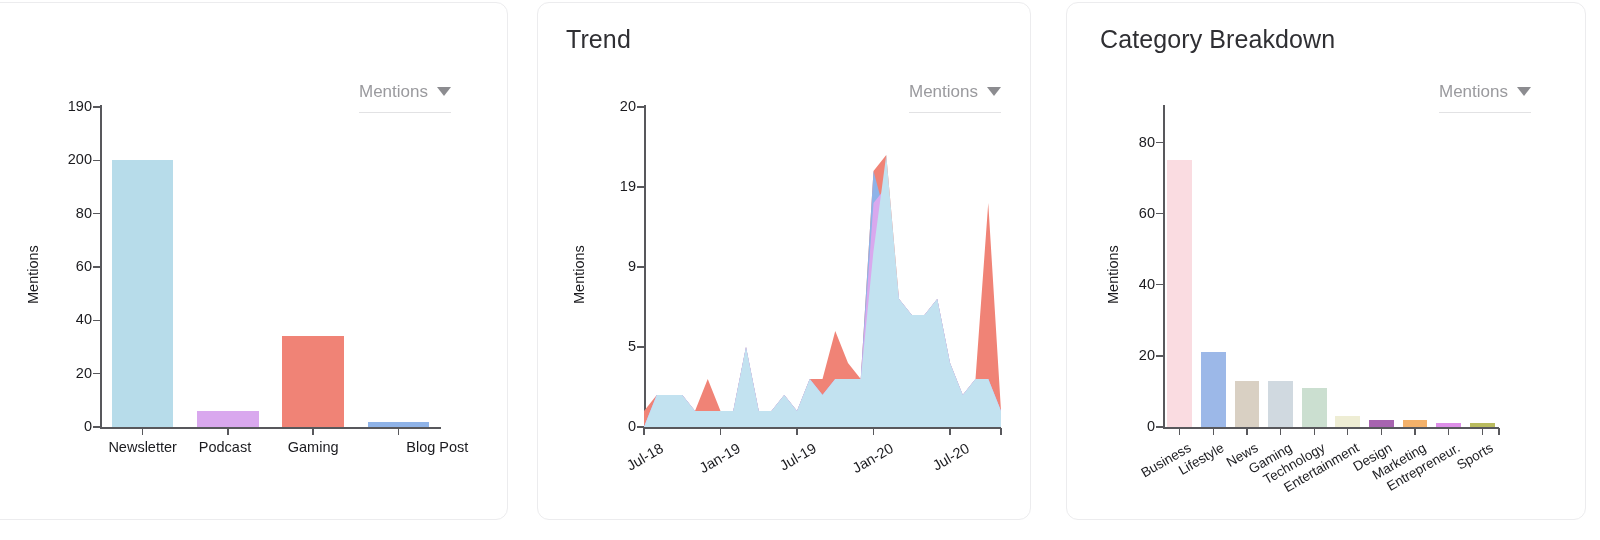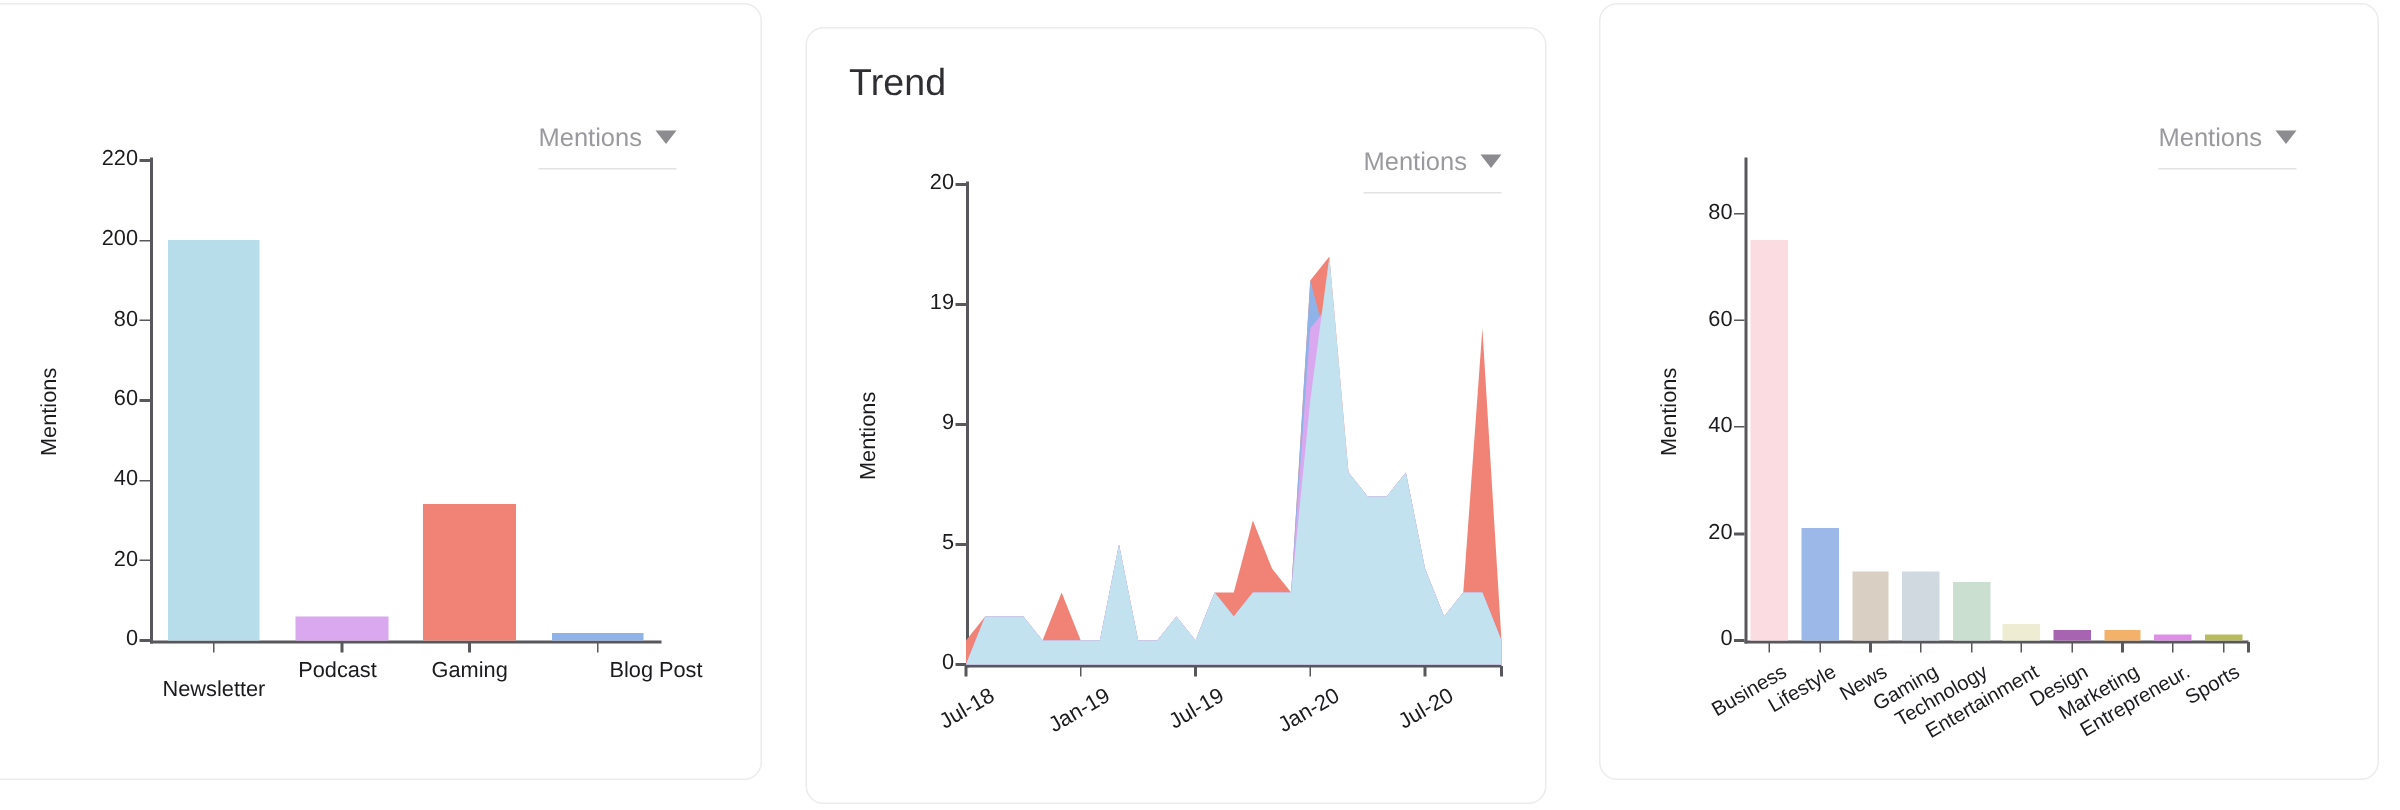--- a/index.html
+++ b/index.html
@@ -18,21 +18,21 @@
   .card {
     position: absolute;
     top: 2px;
     height: 518px;
     background: #ffffff;
     border: 1px solid #ececee;
     border-radius: 12px;
     box-sizing: border-box;
   }
   #card-0 { left: -12px;  width: 520px; }
-  #card-1 { left: 537px;  width: 494px; margin-top: 16px; }
+  #card-1 { left: 537px;  width: 494px; }
   #card-2 { left: 1066px; width: 520px; }
 
   .card-title {
     position: absolute;
     left: 34px;
     top: 22px;
     font-size: 25px;
     font-weight: 400;
     color: #2f2f33;
     letter-spacing: .1px;
@@ -139,24 +139,24 @@
         <div class="ylab" style="left:59px; top:361.6666666666667px; width:44px;">20</div>
         <div class="tick-y" style="left:104px; top:316.6333333333334px;"></div>
         <div class="ylab" style="left:59px; top:308.33333333333337px; width:44px;">40</div>
         <div class="tick-y" style="left:104px; top:263.3px;"></div>
         <div class="ylab" style="left:59px; top:255px; width:44px;">60</div>
         <div class="tick-y" style="left:104px; top:209.9666666666667px;"></div>
         <div class="ylab" style="left:59px; top:201.66666666666669px; width:44px;">80</div>
         <div class="tick-y" style="left:104px; top:156.63333333333333px;"></div>
         <div class="ylab" style="left:59px; top:148.33333333333331px; width:44px;">200</div>
         <div class="tick-y" style="left:104px; top:103.3px;"></div>
-        <div class="ylab" style="left:59px; top:95px; width:44px;">220</div>
+        <div class="ylab" style="left:59px; top:95px; width:44px;">190</div>
         <div class="bar" style="left:122.935px; top:157.33333333333331px; width:61.379999999999995px; height:266.6666666666667px; background:#b7dcea;"></div>
         <div class="tick-x" style="left:152.925px; top:425px;"></div>
-        <div class="xlab" style="left:83.625px; top:436px; width:140px; text-align:center;margin-top:13px;">Newsletter</div>
+        <div class="xlab" style="left:83.625px; top:436px; width:140px; text-align:center;">Newsletter</div>
         <div class="bar" style="left:208.185px; top:408px; width:61.379999999999995px; height:16px; background:#d9a8ee;"></div>
         <div class="tick-x" style="left:238.175px; top:425px;"></div>
         <div class="xlab" style="left:166px; top:436px; width:140px; text-align:center;">Podcast</div>
         <div class="bar" style="left:293.435px; top:333.33333333333337px; width:61.379999999999995px; height:90.66666666666663px; background:#f08376;"></div>
         <div class="tick-x" style="left:323.425px; top:425px;"></div>
         <div class="xlab" style="left:254.125px; top:436px; width:140px; text-align:center;">Gaming</div>
         <div class="bar" style="left:378.685px; top:418.6666666666667px; width:61.379999999999995px; height:5.333333333333314px; background:#8fb3e8;"></div>
         <div class="tick-x" style="left:408.675px; top:425px;"></div>
         <div class="xlab" style="left:339.375px; top:436px; width:140px; text-align:right;">Blog Post</div>
       </div>
@@ -198,20 +198,21 @@
         <div class="xlab rot" style="left:153px; top:437px; width:120px;">Jul-19</div>
         <div class="tick-x" style="left:334.8px; top:425px;"></div>
         <div class="xlab rot" style="left:229.5px; top:437px; width:120px;">Jan-20</div>
         <div class="tick-x" style="left:411.3px; top:425px;"></div>
         <div class="xlab rot" style="left:306px; top:437px; width:120px;">Jul-20</div>
         <div class="tick-x" style="left:462.3px; top:425px;"></div>
       </div>
   </div>
 
   <div class="card" id="card-2">
+    <div class="card-title">Category Breakdown</div>
 
     <div class="metric-select" style="left:372px; top:74px;">
       <span class="metric-label">Mentions</span>
       <span class="caret"></span>
     </div>
 
     <div class="plot" id="plot2" style="left:0; top:0; width:520px; height:518px;">
       <div class="axis-title" style="left:6px; top:253px; width:80px;">Mentions</div>
     <div class="axis-y-line" style="left:96px; top:102px; height:324px;"></div>
         <div class="axis-x-line" style="left:96px; top:424px; width:336px;"></div>

